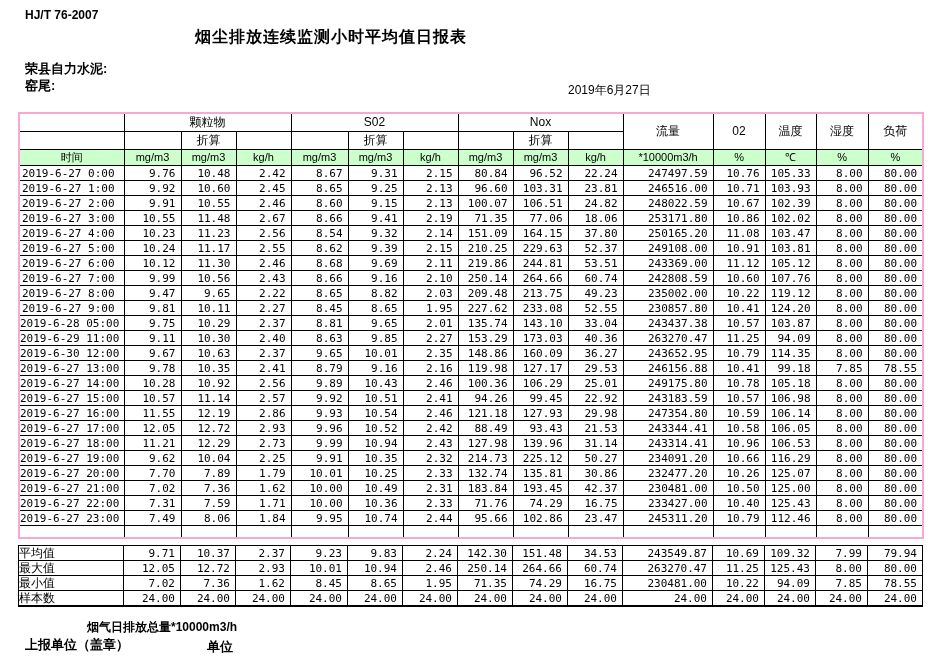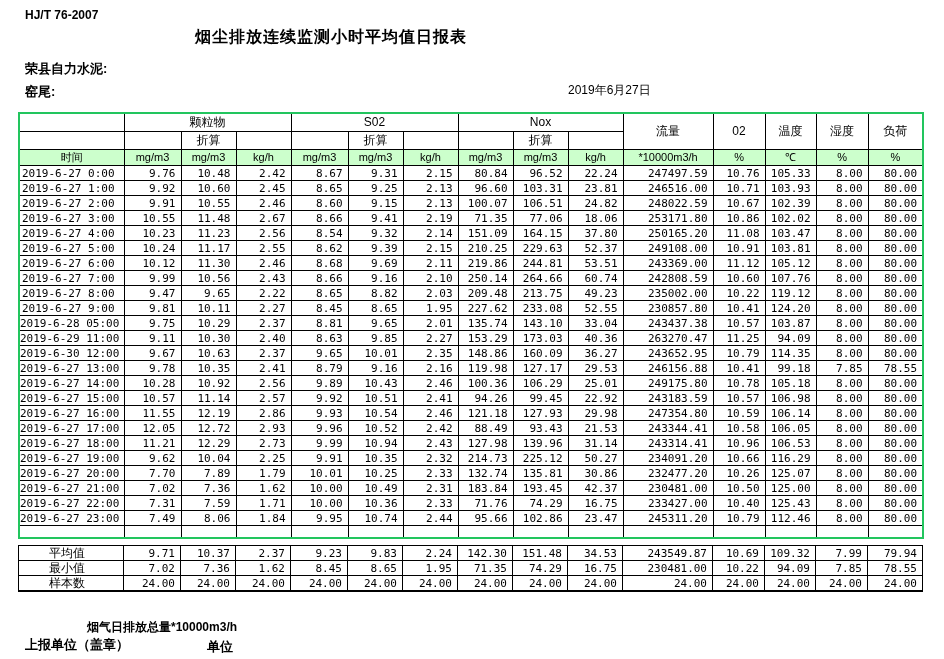--- a/index.html
+++ b/index.html
@@ -4,35 +4,35 @@
 <style>
   html,body{margin:0;padding:0;}
   body{
     width:944px;height:659px;background:#ffffff;color:#000;
     font-family:"Liberation Sans", sans-serif;position:relative;overflow:hidden;
   }
   .abs{position:absolute;}
   .title{left:0;top:27px;width:662px;text-align:center;font-size:16px;font-weight:bold;letter-spacing:1px;}
   .std{left:25px;top:8px;font-size:12px;font-weight:bold;}
   .company{left:25px;top:60px;font-size:13px;font-weight:bold;}
-  .station{left:25px;top:83px;font-size:13px;font-weight:bold;}
+  .station{left:25px;top:77px;font-size:13px;font-weight:bold;}
   .date{left:568px;top:82px;font-size:12px;}
   .tblwrap{left:18px;top:112px;width:906px;}
   table{border-collapse:collapse;table-layout:fixed;width:904px;}
-  table.rpt{border:2px solid #22c55e;}
+  table.rpt{border:2px solid #f9a8d4;}
   table.sum{border:1px solid #000;border-bottom:2px solid #000;margin-top:6px;}
   td{border:1px solid #000;padding:0;overflow:hidden;white-space:nowrap;vertical-align:middle;
      font-size:11px;line-height:13px;}
   tr.h1 td, tr.h2 td{height:17px;text-align:center;font-size:12px;}
   tr.unitrow td{height:15px;text-align:center;font-size:11px;background:#ccffcc;}
   tr.datarow td, tr.sumrow td{height:14px;}
   tr.spacerrow td{height:11px;}
   td.time{text-align:center;padding-right:7px;font-family:"DejaVu Sans Mono", monospace;font-size:11px;}
   td.num{text-align:right;padding-right:5px;font-family:"DejaVu Sans Mono", monospace;font-size:11px;}
-  td.slabel{text-align:center;padding-right:8px;font-size:12px;}
+  td.slabel{text-align:left;padding-right:8px;font-size:12px;}
   td.slabel-left{text-align:left;padding-left:2px;font-size:12px;}
   .foot1{left:43px;top:619px;font-size:12px;font-weight:bold;margin-left:44px;}
   .foot2{left:25px;top:636px;font-size:13px;font-weight:bold;}
   .foot3{left:207px;top:638px;font-size:13px;font-weight:bold;}
 </style>
 </head>
 <body>
 
 <div class="abs std">HJ/T 76-2007</div>
 <div class="abs title">烟尘排放连续监测小时平均值日报表</div>
@@ -560,20 +560,37 @@
           <td class="num">142.30</td>
           <td class="num">151.48</td>
           <td class="num">34.53</td>
           <td class="num">243549.87</td>
           <td class="num">10.69</td>
           <td class="num">109.32</td>
           <td class="num">7.99</td>
           <td class="num">79.94</td>
         </tr>
         <tr class="sumrow">
+          <td class="slabel">最大值</td>
+          <td class="num">12.05</td>
+          <td class="num">12.72</td>
+          <td class="num">2.93</td>
+          <td class="num">10.01</td>
+          <td class="num">10.94</td>
+          <td class="num">2.46</td>
+          <td class="num">250.14</td>
+          <td class="num">264.66</td>
+          <td class="num">60.74</td>
+          <td class="num">263270.47</td>
+          <td class="num">11.25</td>
+          <td class="num">125.43</td>
+          <td class="num">8.00</td>
+          <td class="num">80.00</td>
+        </tr>
+        <tr class="sumrow">
           <td class="slabel">最小值</td>
           <td class="num">7.02</td>
           <td class="num">7.36</td>
           <td class="num">1.62</td>
           <td class="num">8.45</td>
           <td class="num">8.65</td>
           <td class="num">1.95</td>
           <td class="num">71.35</td>
           <td class="num">74.29</td>
           <td class="num">16.75</td>

